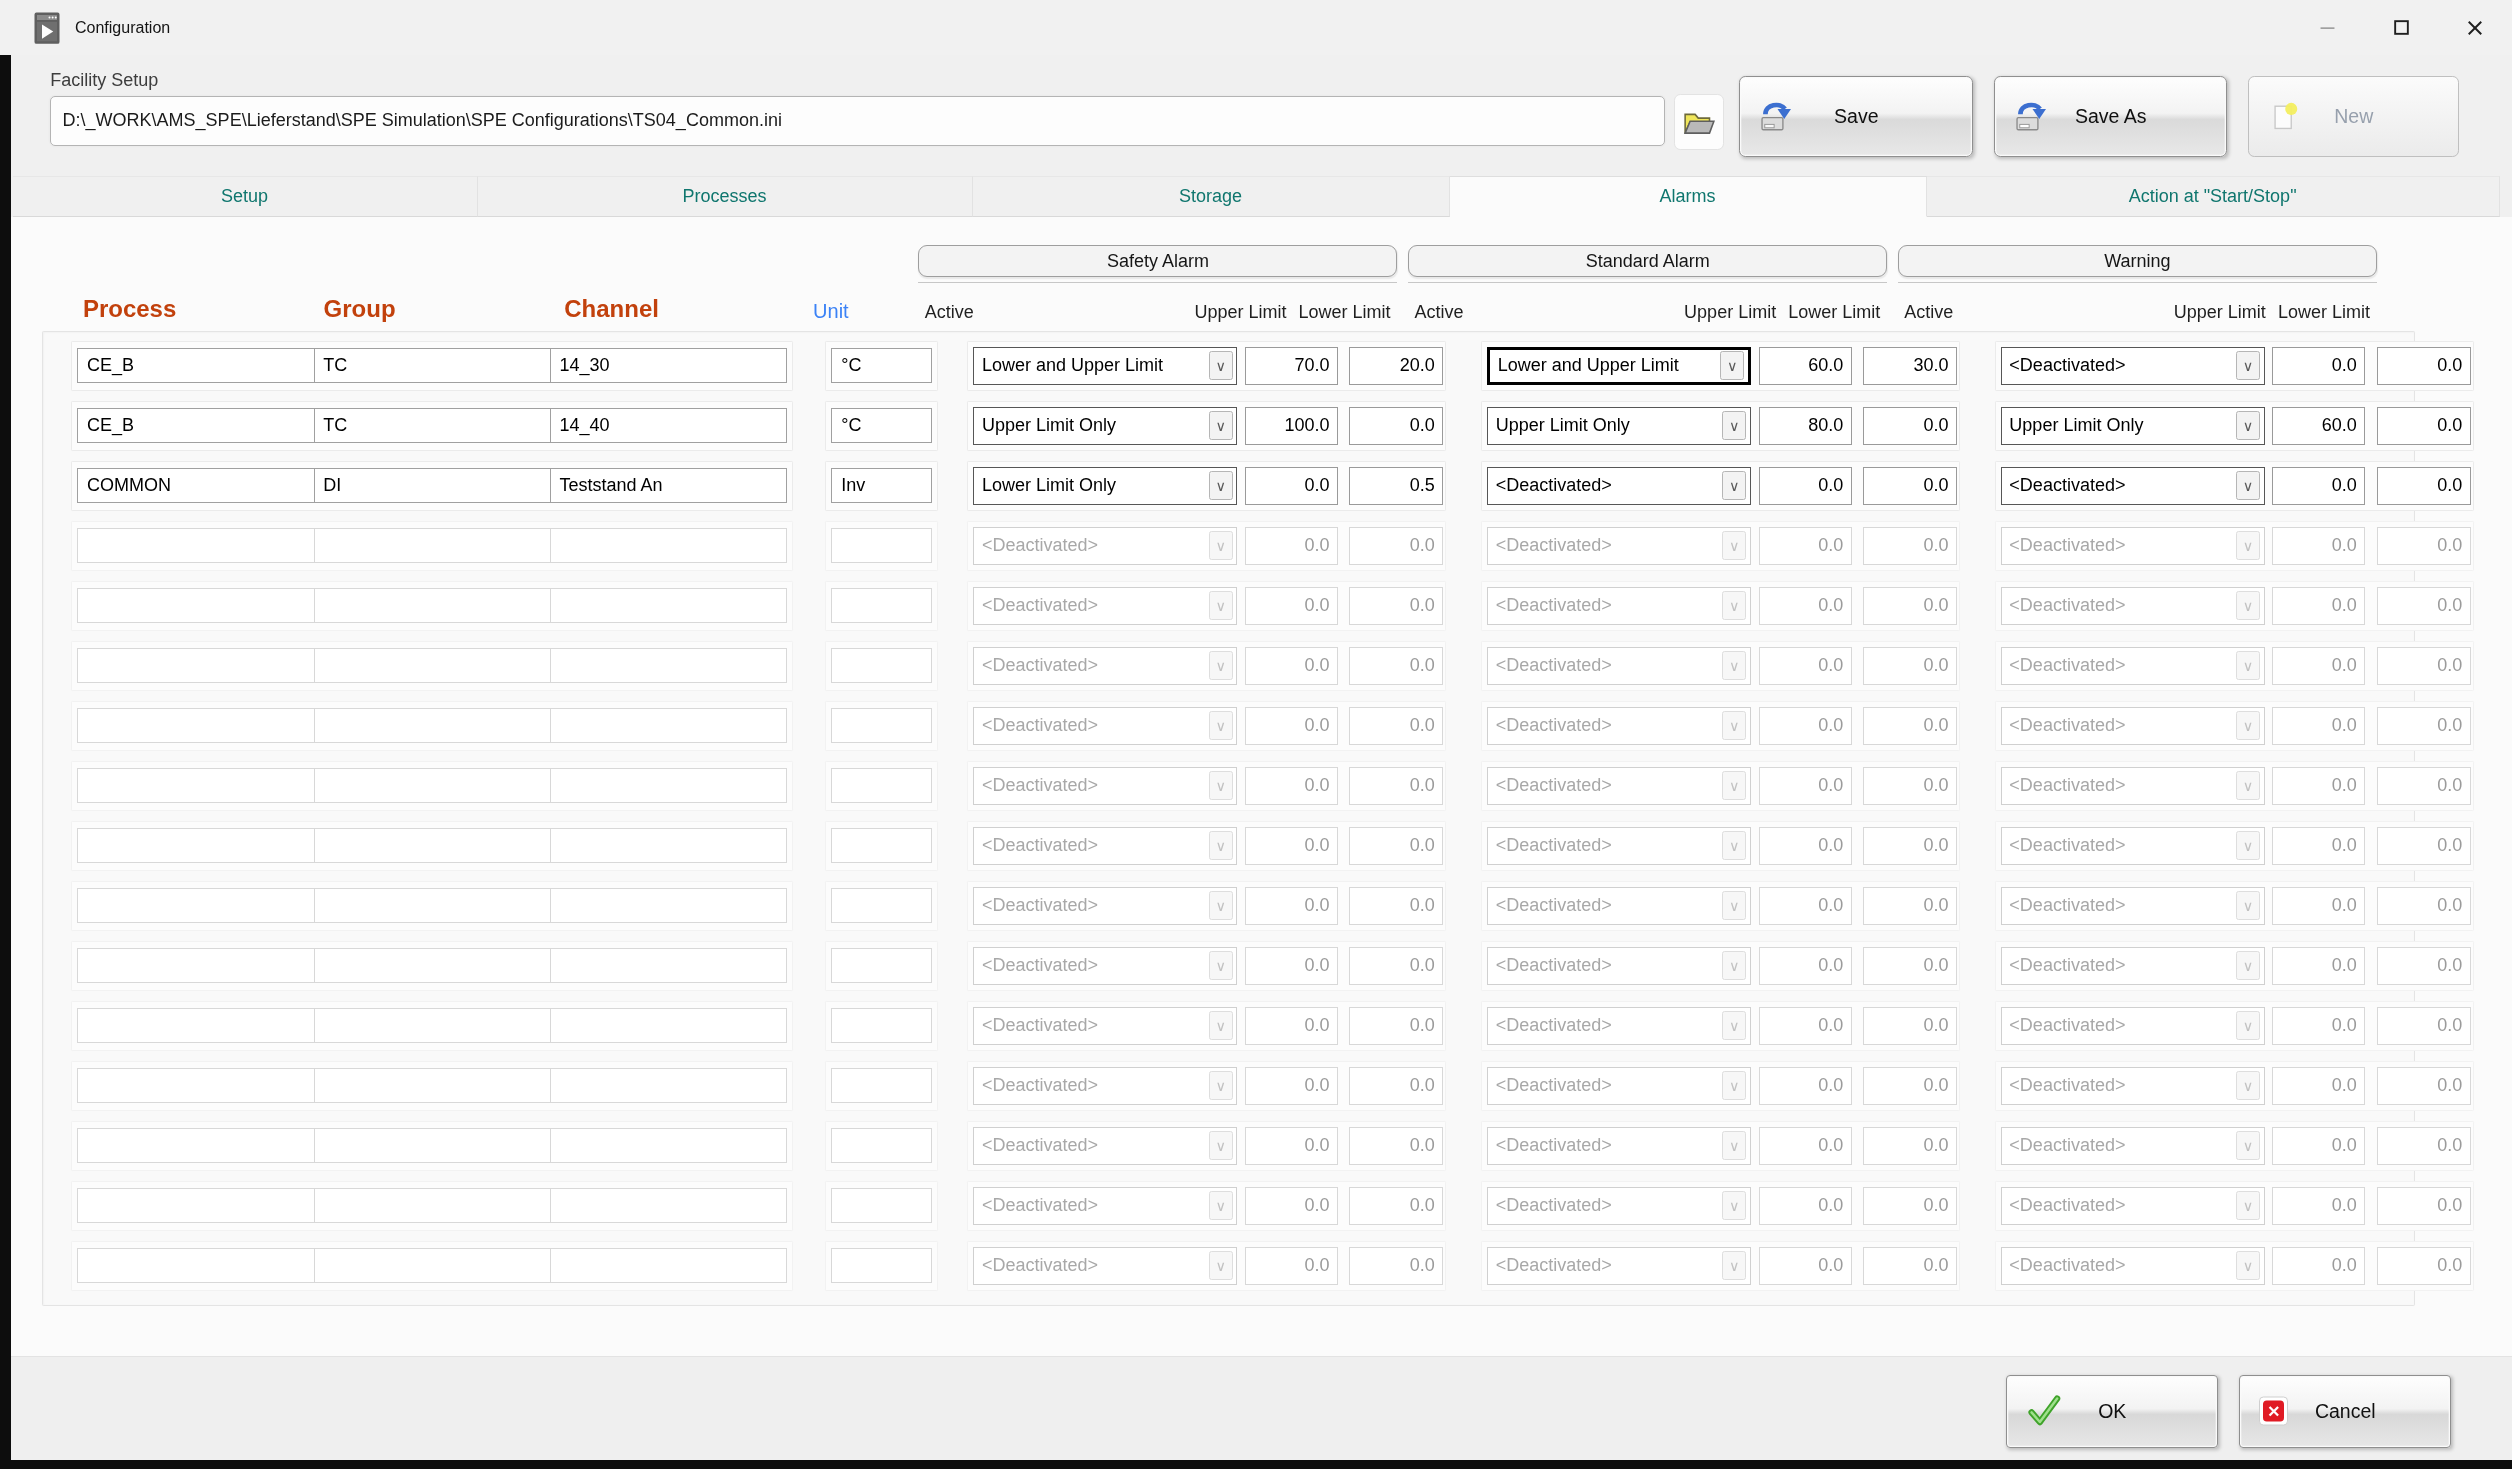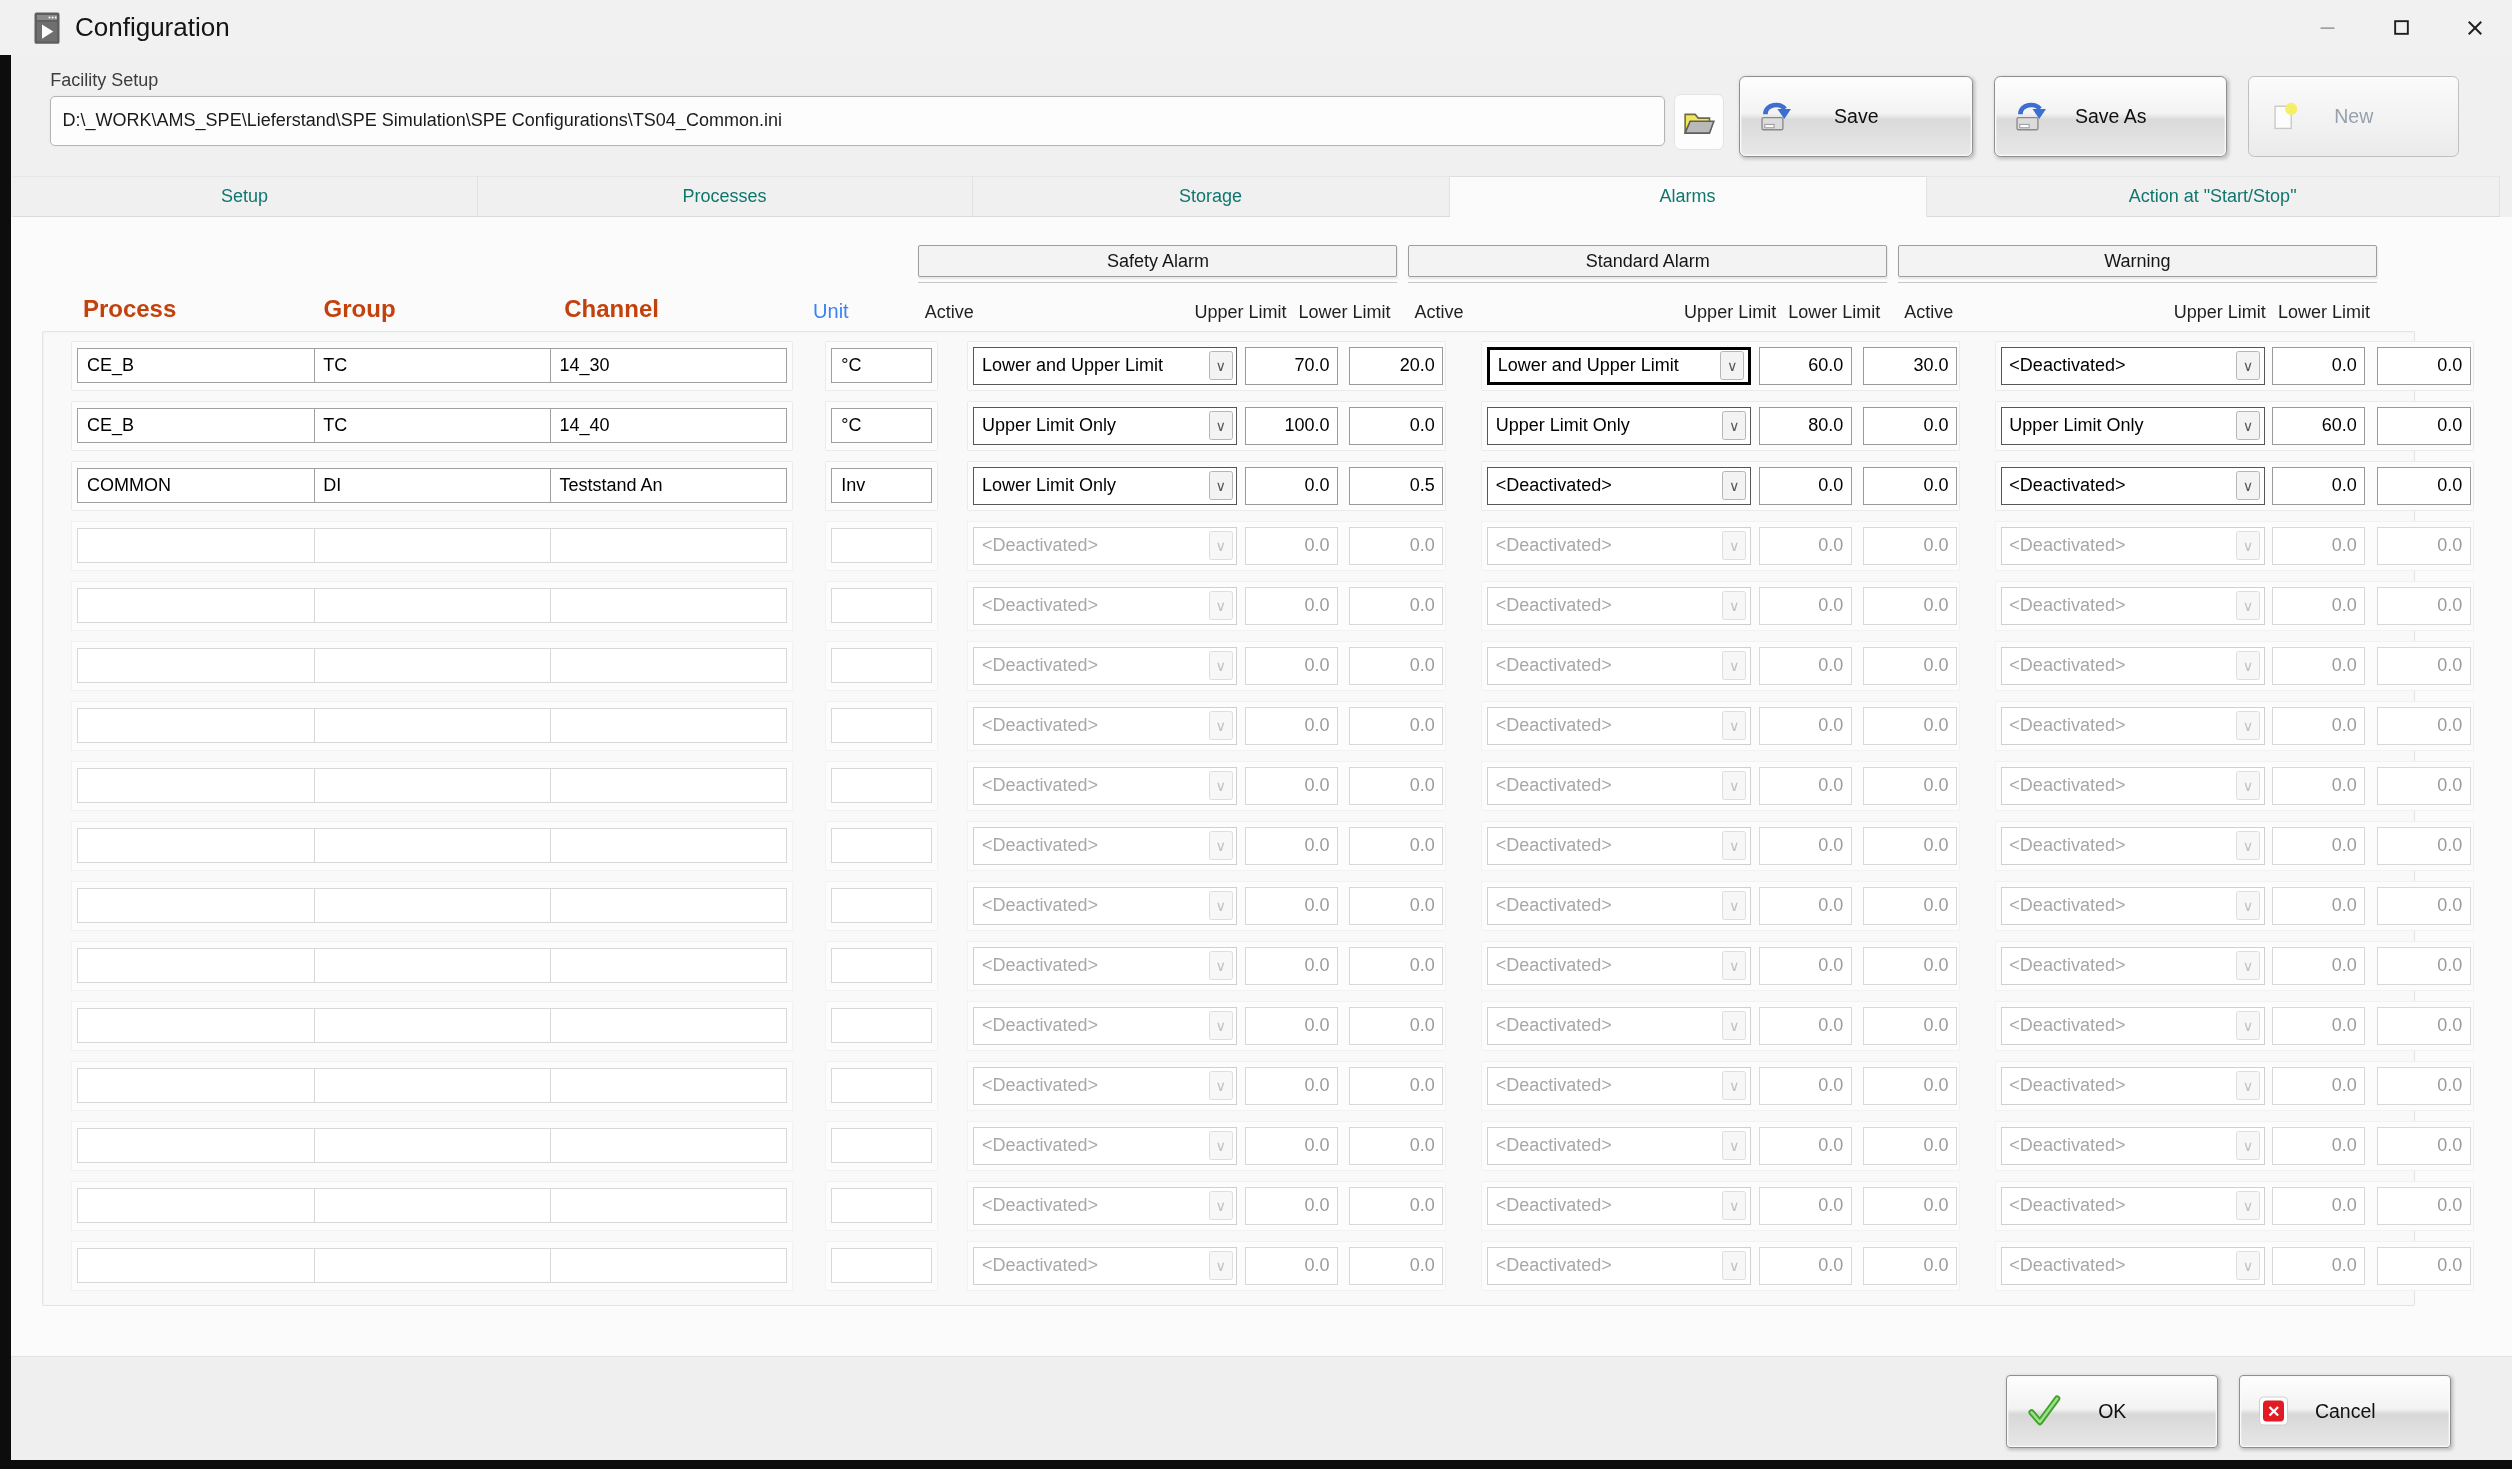--- a/index.html
+++ b/index.html
@@ -4,21 +4,21 @@
 <style>
   html,body{margin:0;padding:0;}
   body{width:2512px;height:1469px;position:relative;background:#e8e8e8;
        font-family:"Liberation Sans",sans-serif;overflow:hidden;}
   .window{position:absolute;inset:0;background:#f0f0f0;}
 
   
   .titlebar{position:absolute;left:0;top:0;right:0;height:55px;background:#f1f1f1;
             display:flex;align-items:center;}
   .app-icon{margin-left:33px;width:28px;height:35px;flex:none;}
-  .win-title{margin-left:14px;font-size:26px;color:#141414;}
+  .win-title{margin-left:14px;font-size:16px;color:#141414;}
   .win-controls{margin-left:auto;display:flex;height:100%;}
   .win-btn{width:74px;height:100%;display:flex;align-items:center;justify-content:center;}
 
   
   .left-strip{position:absolute;left:0;top:55px;width:11.3px;bottom:0;background:#0d0d0d;}
   .bottom-strip{position:absolute;left:0;bottom:0;right:0;height:8.8px;background:#0d0d0d;}
   .content{position:absolute;left:11.3px;top:55px;right:0;bottom:8.8px;background:#f0f0f0;}
 
   
   .facility-label{position:absolute;left:39px;top:15px;font-size:18px;color:#3d3d3d;}
@@ -48,21 +48,21 @@
 
   
   .page{position:absolute;left:0;top:162px;right:0;height:1139px;background:#fbfbfb;}
 
   
   .ghdr{position:absolute;left:59px;top:28px;display:flex;}
   .sp-pgc{width:722px;margin-right:8.2px;flex:none;}
   .sp-unit{width:113px;margin-right:5px;flex:none;}
   .gh-cell{width:479px;margin-right:10.7px;flex:none;padding-bottom:5px;border-bottom:1.9px solid #c7c7c7;}
   .gh-box{height:30px;line-height:30px;text-align:center;border:1.3px solid #9e9e9e;background:#f3f3f3;
-          font-size:18px;color:#161616;border-radius:2px;box-shadow:0.6px 1.3px 1.3px rgba(0,0,0,0.08);}
+          font-size:18px;color:#161616;border-radius:9px;box-shadow:0.6px 1.3px 1.3px rgba(0,0,0,0.08);}
 
   
   .chdr{position:absolute;left:59px;top:53px;height:53px;display:flex;align-items:flex-end;}
   .ch-pgc{width:722px;margin-right:8.2px;display:flex;flex:none;}
   .ch-f{flex:1;padding-left:12.6px;font-size:24px;color:#c2410c;font-weight:bold;}
   .ch-unit{width:113px;margin-right:5px;flex:none;padding-left:12.6px;font-size:20px;color:#3b82f6;box-sizing:border-box;}
   .ch-alarm{width:479px;margin-right:10.7px;flex:none;display:flex;align-items:center;box-sizing:border-box;padding:0 6.3px;}
   .ch-active{width:264px;font-size:18px;color:#1f1f1f;}
   .ch-num{width:93px;margin-left:7.5px;text-align:center;font-size:18px;color:#1f1f1f;line-height:1.18;}
   .ch-num2{width:94px;margin-left:11.3px;}

